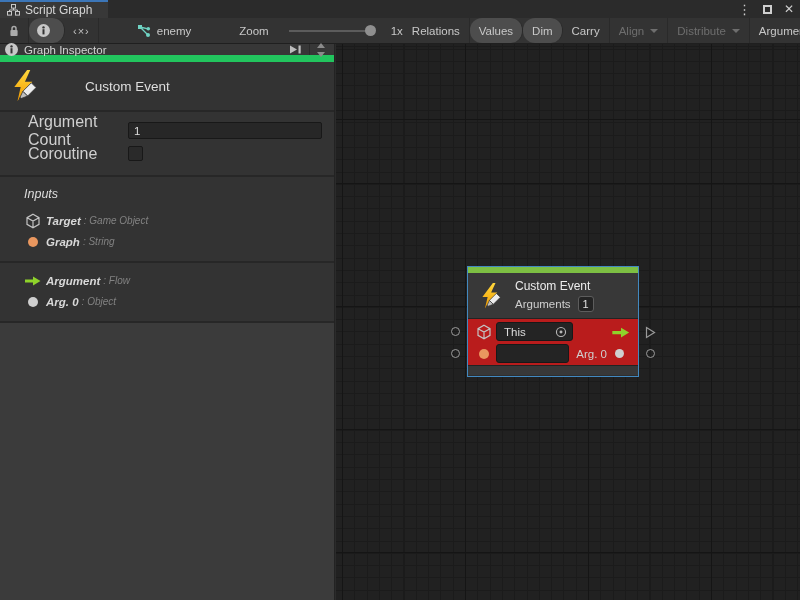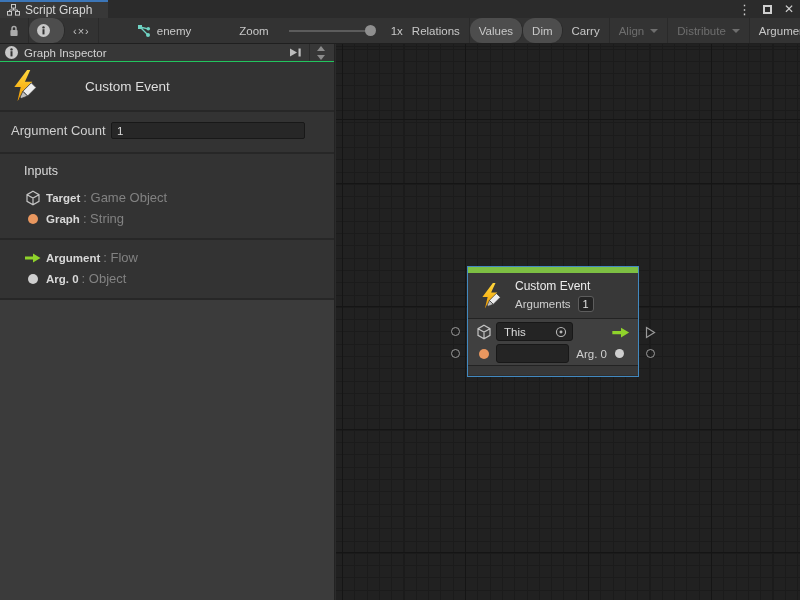--- a/index.html
+++ b/index.html
@@ -30,48 +30,48 @@
   .breadcrumb { display:flex; align-items:center; gap:6px; padding:0 12px; margin-left:26px; }
   .zoom-wrap { display:flex; align-items:center; gap:20px; margin-left:36px; }
   .zoom-track { position:relative; width:82px; height:2px; background:#5c5c5c; }
   .zoom-handle { position:absolute; right:-5px; top:-5px; width:11px; height:11px; border-radius:50%; background:#8f8f8f; }
   .spacer { flex:1; }
   .code-glyph { font-size:11px; letter-spacing:1px; color:#c0c0c0; }
 
   
   .inspector { position:absolute; left:0; top:44px; width:335px; height:556px; background:#3b3b3b;
                border-right:1px solid #232323; }
-  .insp-header { height:18px; background:#373737; border-bottom:1px solid #22c55e; display:flex;
+  .insp-header { height:18px; background:#373737; border-bottom:7px solid #22c55e; display:flex;
                  align-items:center; padding:0 5px; font-size:11.5px; color:#d2d2d2; }
   .info-badge { width:13px; height:13px; border-radius:50%; background:#c8c8c8; display:inline-flex;
                 align-items:center; justify-content:center; margin-right:6px; flex:0 0 auto; }
   .insp-header .right { margin-left:auto; display:flex; align-items:center; height:100%; }
   .spin { display:flex; flex-direction:column; gap:4px; padding:0 4px 0 7px; margin-left:6px;
           border-left:1px solid #2b2b2b; height:100%; justify-content:center; }
   .tri-up { width:0; height:0; border-left:4px solid transparent; border-right:4px solid transparent; border-bottom:5px solid #8b8b8b; }
   .tri-dn { width:0; height:0; border-left:4px solid transparent; border-right:4px solid transparent; border-top:5px solid #8b8b8b; }
 
   .block { background:#333333; border-bottom:2px solid #272727; }
   .event-head { height:50px; display:flex; align-items:center; }
   .event-head .ev-title { margin-left:42px; font-size:13.5px; color:#dedede; }
   .event-head svg { margin-left:9px; }
 
   .fields { padding:8px 0 9px; }
   .frow { display:flex; align-items:center; height:21px; margin-bottom:2px; }
-  .flabel { width:100px; margin-left:11px; font-size:13px; color:#d0d0d0; flex:0 0 auto; }
+  .flabel { width:100px; margin-left:28px; font-size:16px; color:#d0d0d0; flex:0 0 auto; }
   .txtfield { width:194px; height:17px; background:#272727; border:1px solid #181818; border-radius:2px;
               color:#dcdcdc; font-size:11.5px; padding:0 5px; font-family:"Liberation Sans",sans-serif; }
   .checkbox { width:15px; height:15px; background:#2a2a2a; border:1px solid #181818; border-radius:2px; }
 
-  .io { padding:7px 0 9px; }
+  .io { padding:7px 0 9px;font-style:italic; }
   .io-title { margin:3px 0 9px 24px; font-size:12.5px; color:#dcdcdc; }
   .iorow { display:flex; align-items:center; height:21px; padding-left:20px; }
   .icon-cell { width:26px; display:flex; justify-content:center; align-items:center; flex:0 0 auto; }
   .io-name { font-weight:bold; font-size:11.5px; color:#d8d8d8; margin-right:3px; }
-  .io-type { font-size:13px; color:#828282; }
+  .io-type { font-size:10px; color:#828282; }
   .dot { border-radius:50%; display:inline-block; }
   .dot.orange { width:10px; height:10px; background:#e9975f; }
   .dot.gray { width:10px; height:10px; background:#cfcfcf; }
 
   
   .graph { position:absolute; left:336px; top:44px; width:464px; height:556px;
            background-color:#212121;
            background-image:
              repeating-linear-gradient(90deg,#151515 0,#151515 1px,transparent 1px,transparent 123px),
              repeating-linear-gradient(0deg,#151515 0,#151515 1px,transparent 1px,transparent 123px),
@@ -84,21 +84,21 @@
   .node-accent { height:6px; background:#7dbf43; }
   .node-header { height:46px; background:#383838; border-bottom:1px solid #232323;
                  display:flex; align-items:center; }
   .node-header svg { margin-left:10px; flex:0 0 auto; }
   .nh-text { margin-left:9px; }
   .nh-title { font-size:12px; color:#ececec; margin-bottom:3px; }
   .nh-args { display:flex; align-items:center; font-size:11.5px; color:#cfcfcf; }
   .args-box { margin-left:7px; width:16px; height:16px; background:#242424; border:1px solid #5d5d5d;
               border-radius:3px; display:flex; align-items:center; justify-content:center;
               font-size:11px; color:#e0e0e0; }
-  .node-body { position:relative; height:46px; background:#404040; }
+  .node-body { position:relative; height:46px; background:#b91c1c; }
   .nfield { position:absolute; background:#242424; border:1px solid #181818; border-radius:3px;
             height:19px; display:flex; align-items:center; font-size:11.5px; color:#dcdcdc; }
   .nfield.this-field { left:28px; top:3px; width:77px; padding:0 4px 0 7px; justify-content:space-between; }
   .nfield.name-field { left:28px; top:25px; width:73px; }
   .cube-pos { position:absolute; left:8px; top:5px; }
   .orange-pos { position:absolute; left:11px; top:30px; }
   .arrow-pos { position:absolute; right:7px; top:6px; }
   .arg0-label { position:absolute; right:31px; top:29px; font-size:11.5px; color:#cfcfcf; }
   .whitedot-pos { position:absolute; right:14px; top:30px; width:9px; height:9px; background:#cfcfcf; border-radius:50%; }
   .node-footer { height:10px; background:#383838; border-top:1px solid #232323; }
@@ -233,20 +233,24 @@
         <polygon points="13,21 17.5,25.5 9.5,28.5" fill="#bfbfbf" stroke="#3a3a3a" stroke-width="0.8"></polygon>
         <polygon points="9.5,28.5 11.8,27.7 10.4,26.3" fill="#2e2e2e"></polygon>
       </svg>
       <span class="ev-title">Custom Event</span>
     </div>
 
     <div class="block fields">
       <div class="frow">
         <span class="flabel">Argument Count</span>
         <input class="txtfield" type="text" value="1" style="">
+      </div>
+      <div class="frow">
+        <span class="flabel">Coroutine</span>
+        <span class="checkbox"></span>
       </div>
     </div>
 
     <div class="block io">
       <div class="io-title">Inputs</div>
       <div class="iorow">
         <span class="icon-cell">
           <svg width="16" height="16" viewBox="0 0 16 16">
             <path d="M8 1.3 L14 4.7 V11.3 L8 14.7 L2 11.3 V4.7 Z M2 4.7 L8 8 L14 4.7 M8 8 V14.7" fill="none" stroke="#c4c4c4" stroke-width="1.2"></path>
           </svg>

